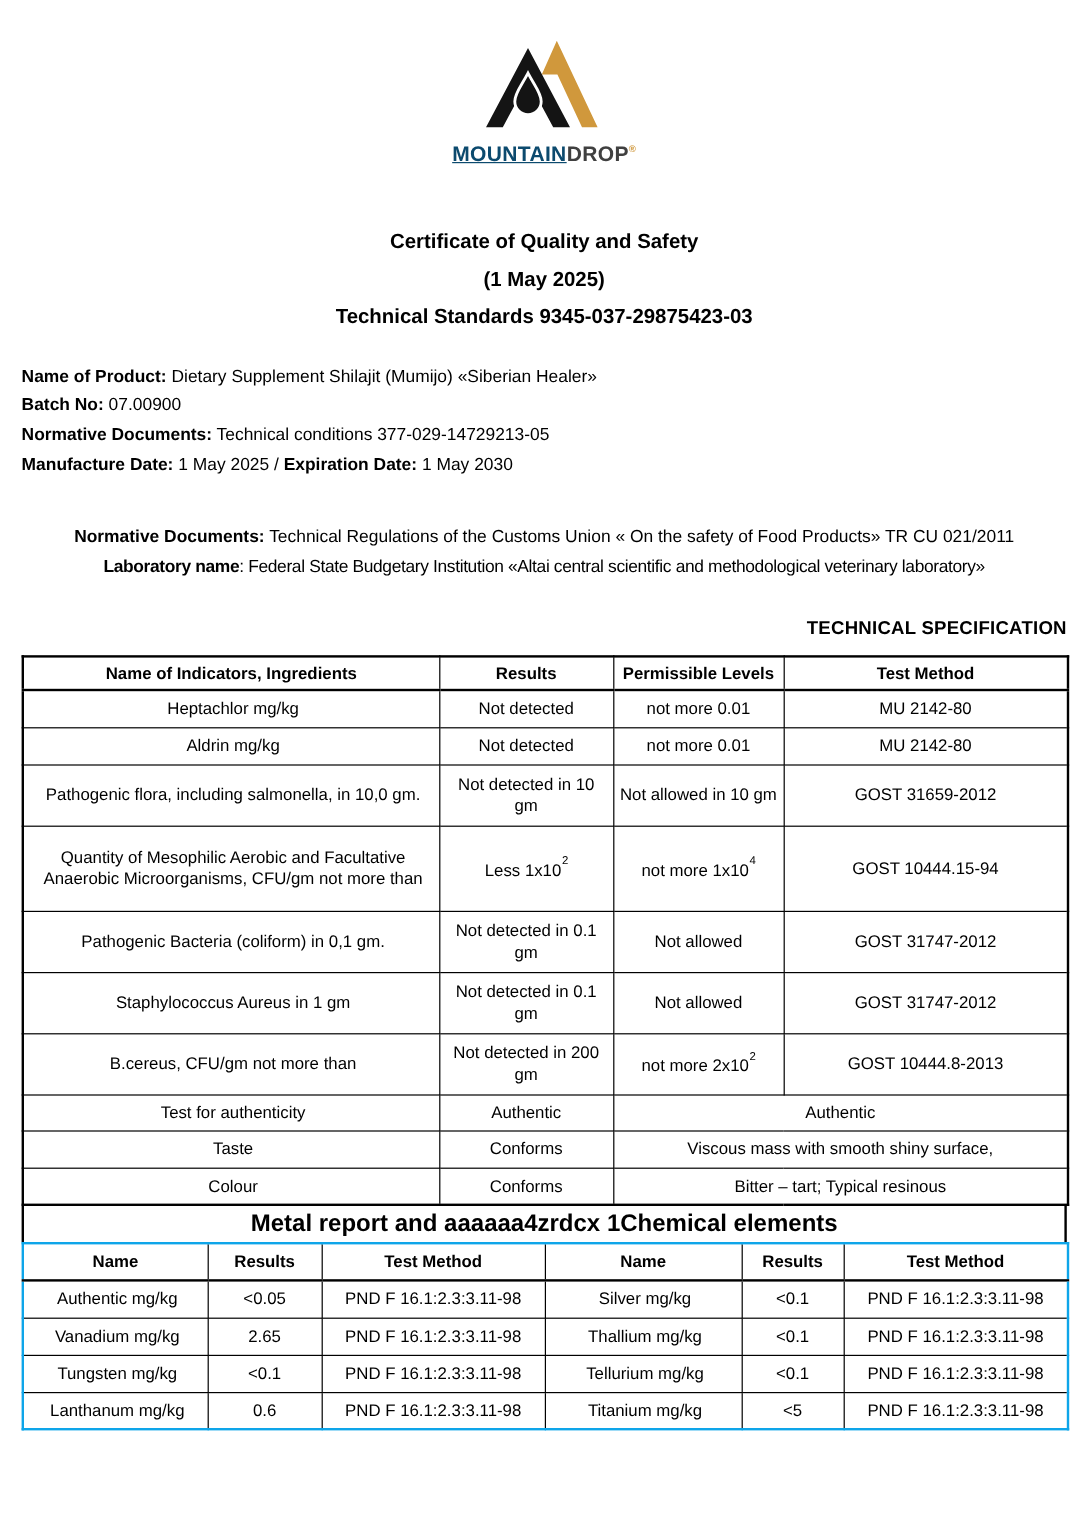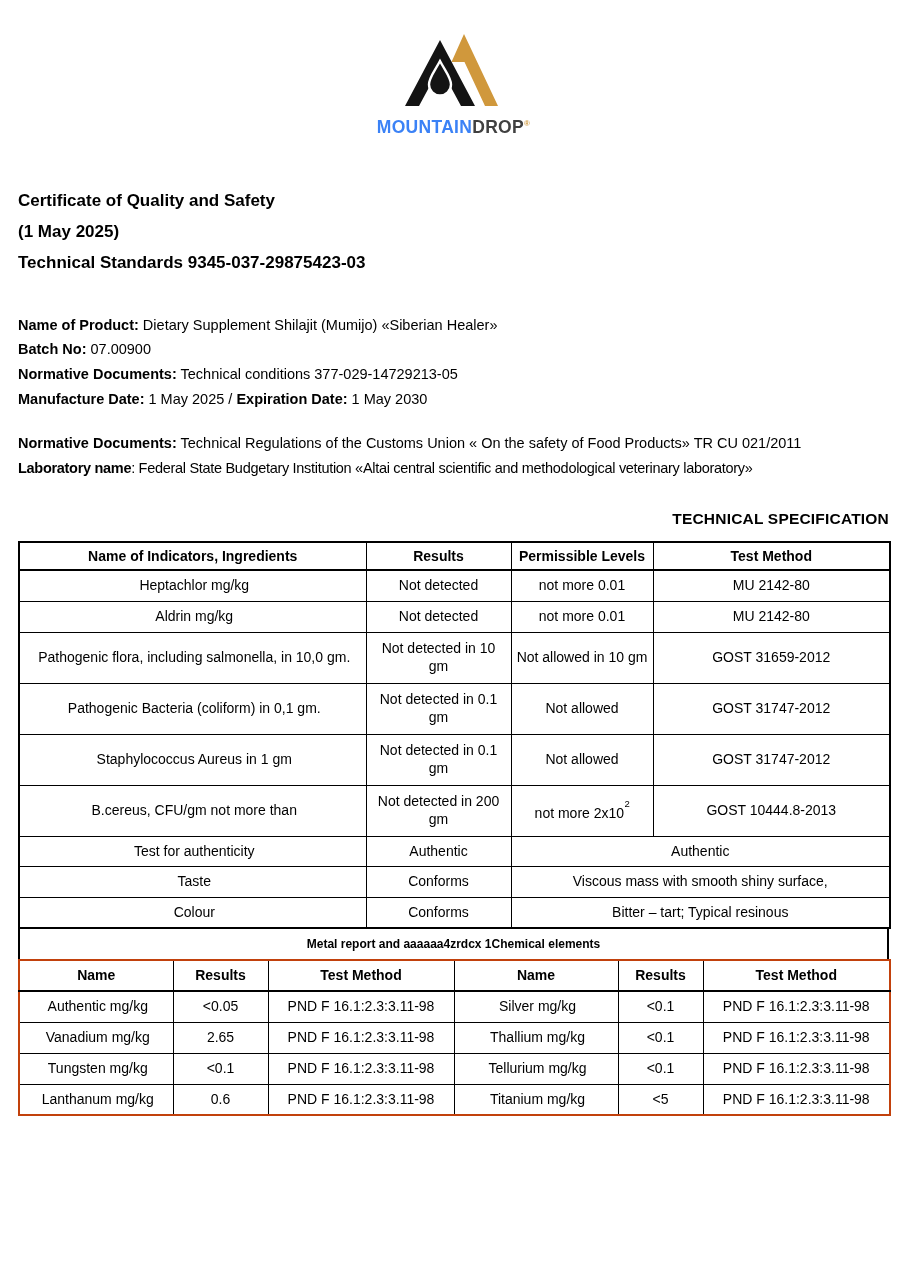--- a/index.html
+++ b/index.html
@@ -9,48 +9,48 @@
     font-family: "Liberation Sans", sans-serif;
     color: #000;
     overflow: hidden;
   }
   .page { width: 871px; margin: 0 auto; }
 
   
   .logo-block { text-align: center; padding-top: 33px; }
   .logo-mark { display: inline-block; }
   .logo-text { margin-top: 1px; font-size: 17.5px; font-weight: 800; letter-spacing: 0.3px; line-height: 20px; }
-  .brand-primary { color: #3b82f6; }
+  .brand-primary { color: #0c4a6e; text-decoration: underline; }
   .brand-secondary { color: #404040; }
   .brand-tm { color: #d0983c; font-size: 8px; vertical-align: super; font-weight: 700; }
 
   
-  .title-block { margin-top: 48px; text-align: left; font-weight: bold; font-size: 17px; line-height: 31px; }
+  .title-block { margin-top: 48px; text-align: center; font-weight: bold; font-size: 17px; line-height: 31px; }
 
   
   .info-block { font-size: 14.5px; line-height: 24.6px; }
-  .info-block-1 { margin-top: 35px; }
-  .info-block-2 { margin-top: 20px; }
+  .info-block-1 { margin-top: 23px; }
+  .info-block-2 { margin-top: 36px; text-align: center; }
   .lbl { font-weight: bold; }
   .condensed { letter-spacing: -0.3px; }
 
   
   .spec-heading { margin-top: 30px; text-align: right; font-weight: bold; font-size: 15.5px; letter-spacing: 0.2px; }
 
   
   table { border-collapse: collapse; table-layout: fixed; width: 871px; font-size: 14px; }
   .spec-table { margin-top: 13px; border: 2px solid #000; }
-  .elements-table { border: 2px solid #c2410c; }
+  .elements-table { border: 2px solid #0ea5e9; }
   td { border: 1px solid #000; vertical-align: middle; text-align: center; padding: 3px 5px; line-height: 17.5px; }
   .head-row td { font-weight: bold; border-bottom-width: 2px; }
   .cell-left { text-align: center; padding-left: 8px; }
   .group-row td { font-weight: bold; text-decoration: underline; }
   .metal-row {
     width: 871px; border-left: 2px solid #000; border-right: 2px solid #000;
-    font-weight: bold; font-size: 12px; text-align: center;
+    font-weight: bold; font-size: 20px; text-align: center;
     height: 30px; display: flex; align-items: center; justify-content: center;
   }
   sup.pow { font-size: 9.5px; position: relative; top: -4.5px; left: 0.5px; }
 
   .h28 { height: 28px; } .h30 { height: 30px; } .h31 { height: 31px; }
   .h51 { height: 51px; } .h71 { height: 71px; }
 </style>
 </head>
 <body>
 
@@ -119,20 +119,26 @@
         <td class="cell-left">Aldrin mg/kg</td>
         <td>Not detected</td>
         <td>not more 0.01</td>
         <td>MU 2142-80</td>
       </tr>
       <tr class="h51">
         <td class="cell-left">Pathogenic flora, including salmonella, in 10,0 gm.</td>
         <td>Not detected in 10 gm</td>
         <td>Not allowed in 10 gm</td>
         <td>GOST 31659-2012</td>
+      </tr>
+      <tr class="h71">
+        <td class="cell-left">Quantity of Mesophilic Aerobic and Facultative Anaerobic Microorganisms, CFU/gm not more than</td>
+        <td><span>Less 1x10</span><sup class="pow">2</sup></td>
+        <td><span>not more 1x10</span><sup class="pow">4</sup></td>
+        <td>GOST 10444.15-94</td>
       </tr>
       <tr class="h51">
         <td class="cell-left">Pathogenic Bacteria (coliform) in 0,1 gm.</td>
         <td>Not detected in 0.1 gm</td>
         <td>Not allowed</td>
         <td>GOST 31747-2012</td>
       </tr>
       <tr class="h51">
         <td class="cell-left">Staphylococcus Aureus in 1 gm</td>
         <td>Not detected in 0.1 gm</td>

